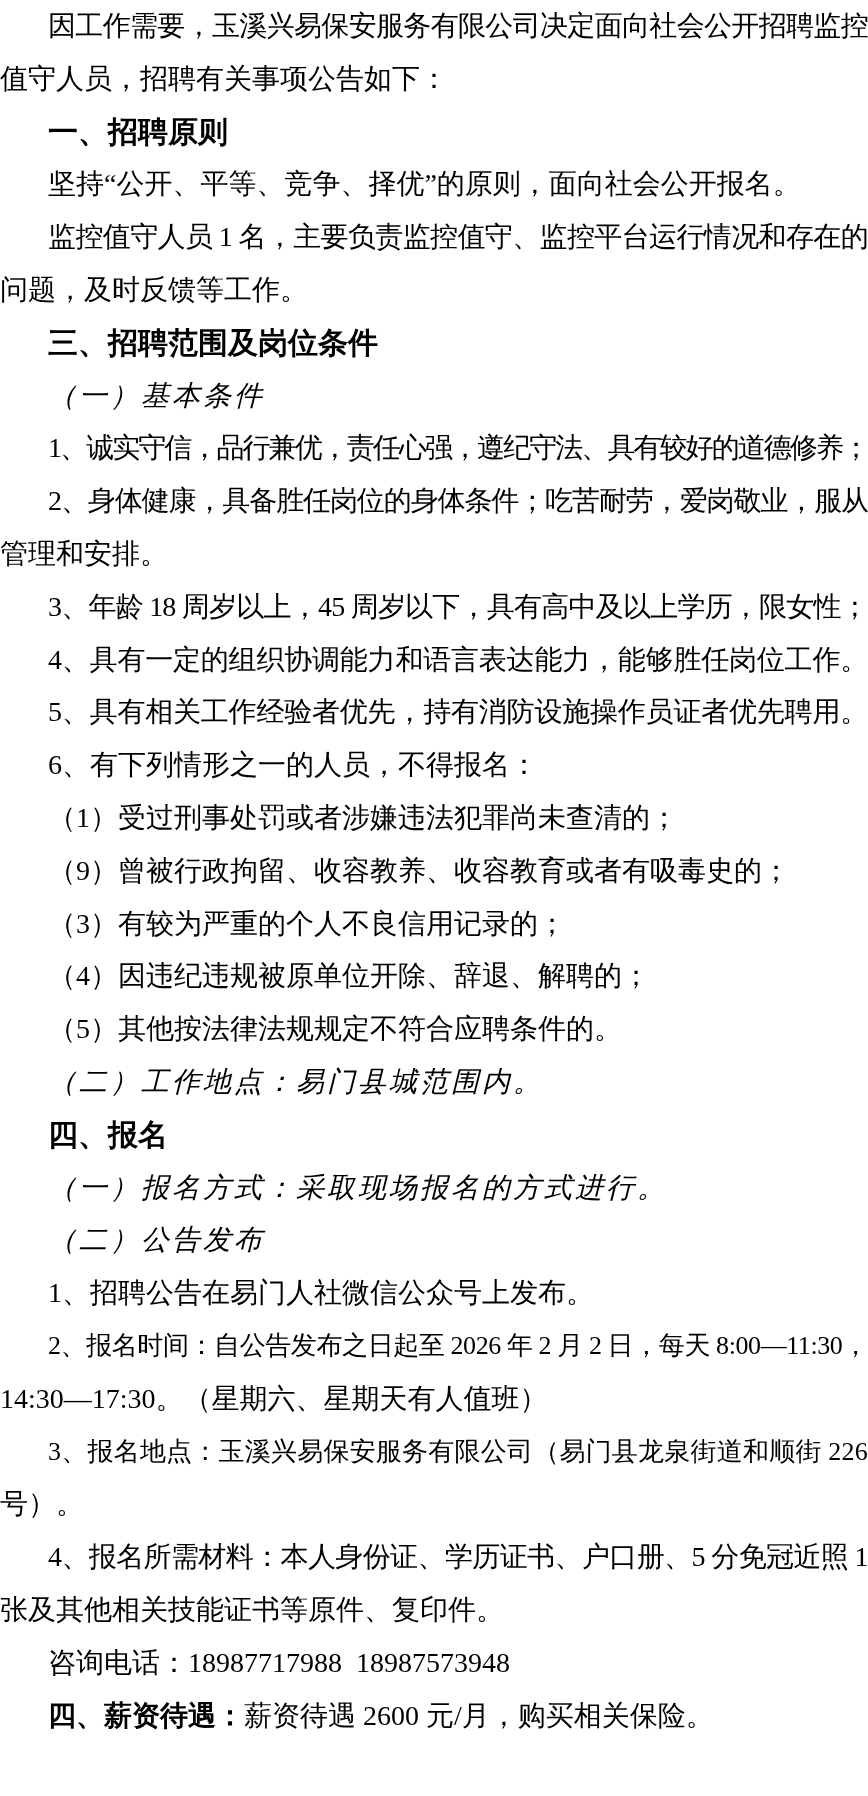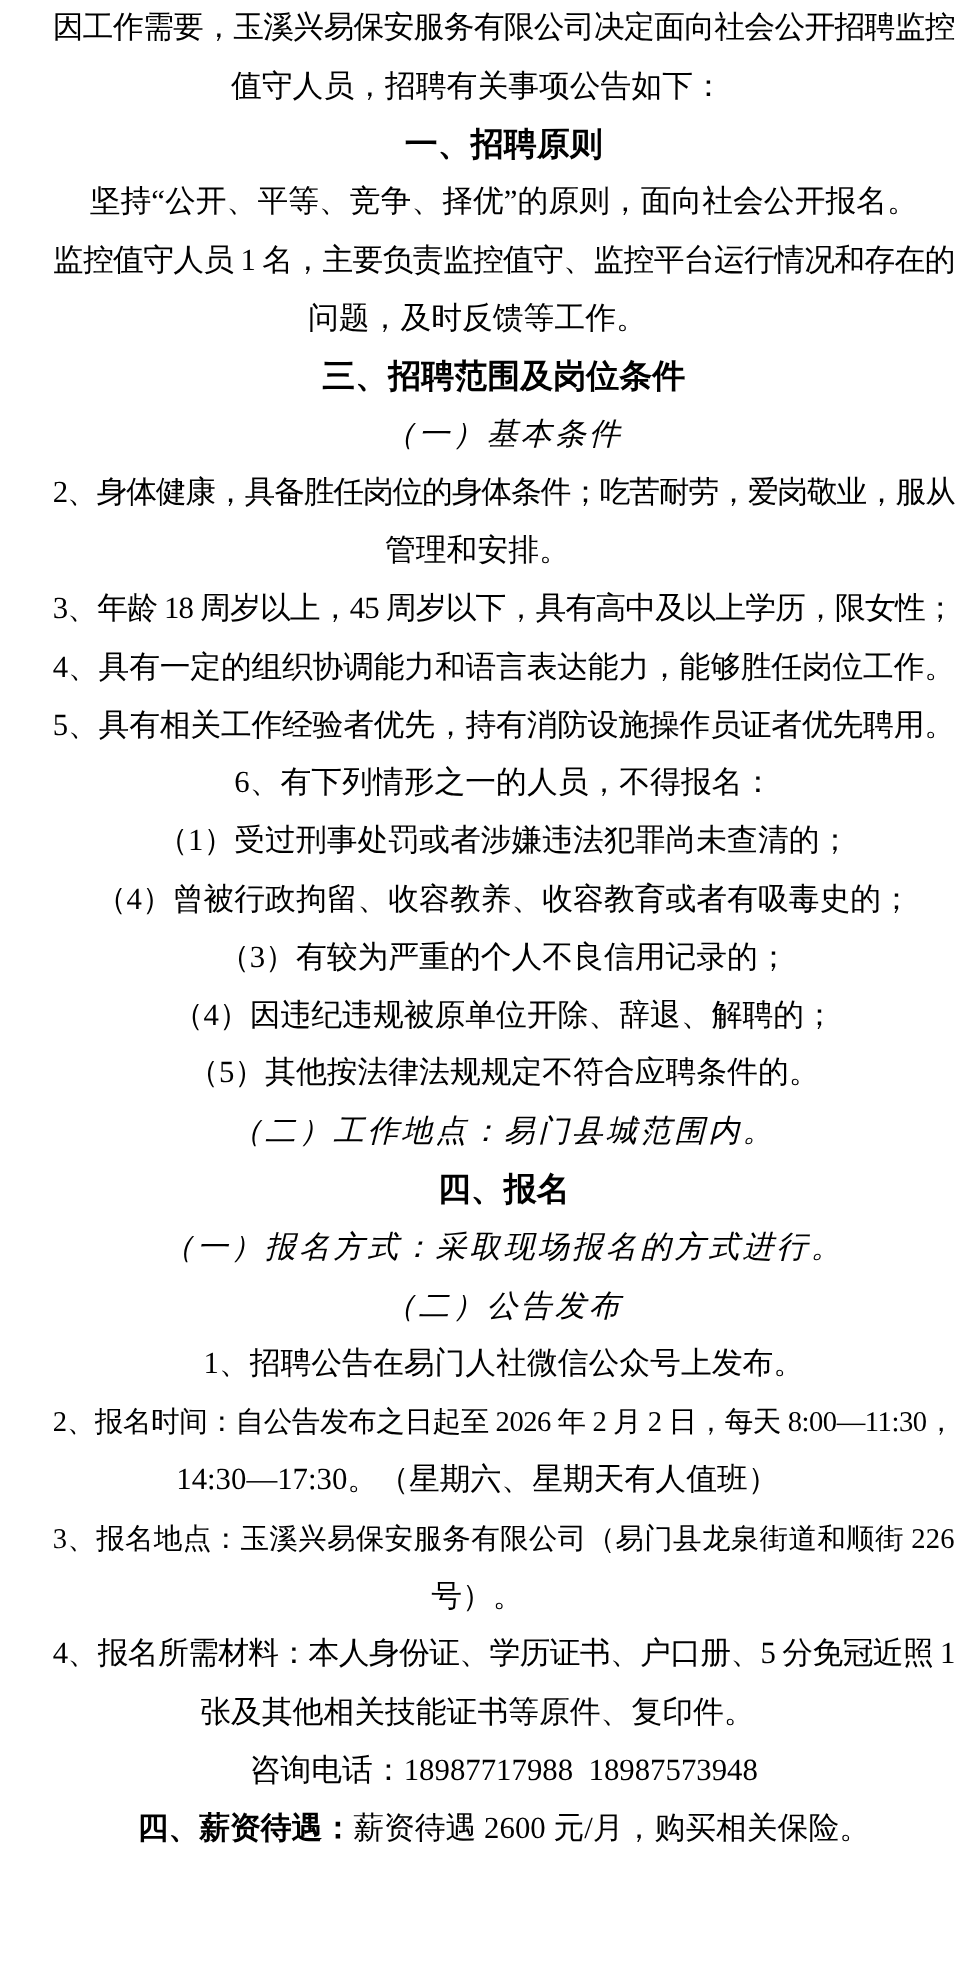--- a/index.html
+++ b/index.html
@@ -11,21 +11,20 @@
   .page {
     position: relative;
     width: 868px;
     height: 1796px;
     margin: 0 auto;
     background: #ffffff;
     color: #000000;
     font-family: "Liberation Serif", "DejaVu Serif", serif;
     font-size: 28px;
     overflow: hidden;
-    text-align: center;
   }
   .line {
     height: 52.8px;
     line-height: 52.8px;
     white-space: pre;
     overflow: hidden;
   }
   .indent { padding-left: 48px; }
   .heading .txt {
     font-family: "Liberation Sans", "DejaVu Sans", sans-serif;
@@ -47,28 +46,29 @@
 
 <div class="page">
   <div class="line indent fill"><span class="txt" style="letter-spacing: -0.666667px;">因工作需要，玉溪兴易保安服务有限公司决定面向社会公开招聘监控</span></div>
   <div class="line"><span class="txt">值守人员，招聘有关事项公告如下：</span></div>
   <div class="line indent heading"><span class="txt">一、招聘原则</span></div>
   <div class="line indent"><span class="txt">坚持“公开、平等、竞争、择优”的原则，面向社会公开报名。</span></div>
   <div class="line indent fill"><span class="txt" style="letter-spacing: -0.625px;">监控值守人员 1 名，主要负责监控值守、监控平台运行情况和存在的</span></div>
   <div class="line"><span class="txt">问题，及时反馈等工作。</span></div>
   <div class="line indent heading"><span class="txt">三、招聘范围及岗位条件</span></div>
   <div class="line indent kaiti"><span class="txt">（一）基本条件</span></div>
+  <div class="line indent"><span class="txt" style="letter-spacing: -1.9375px;">1、诚实守信，品行兼优，责任心强，遵纪守法、具有较好的道德修养；</span></div>
   <div class="line indent fill"><span class="txt" style="letter-spacing: -1.09677px;">2、身体健康，具备胜任岗位的身体条件；吃苦耐劳，爱岗敬业，服从</span></div>
   <div class="line"><span class="txt">管理和安排。</span></div>
   <div class="line indent"><span class="txt" style="letter-spacing: -0.771429px;">3、年龄 18 周岁以上，45 周岁以下，具有高中及以上学历，限女性；</span></div>
   <div class="line indent"><span class="txt" style="letter-spacing: -0.2px; margin-top: 18px;">4、具有一定的组织协调能力和语言表达能力，能够胜任岗位工作。</span></div>
   <div class="line indent"><span class="txt" style="letter-spacing: -0.2px; margin-top: 48px;">5、具有相关工作经验者优先，持有消防设施操作员证者优先聘用。</span></div>
   <div class="line indent"><span class="txt">6、有下列情形之一的人员，不得报名：</span></div>
   <div class="line indent"><span class="txt">（1）受过刑事处罚或者涉嫌违法犯罪尚未查清的；</span></div>
-  <div class="line indent"><span class="txt">（4）曾被行政拘留、收容教养、收容教育或者有吸毒史的；</span></div>
+  <div class="line indent"><span class="txt">（9）曾被行政拘留、收容教养、收容教育或者有吸毒史的；</span></div>
   <div class="line indent"><span class="txt">（3）有较为严重的个人不良信用记录的；</span></div>
   <div class="line indent"><span class="txt">（4）因违纪违规被原单位开除、辞退、解聘的；</span></div>
   <div class="line indent"><span class="txt">（5）其他按法律法规规定不符合应聘条件的。</span></div>
   <div class="line indent kaiti"><span class="txt">（二）工作地点：易门县城范围内。</span></div>
   <div class="line indent heading"><span class="txt">四、报名</span></div>
   <div class="line indent kaiti"><span class="txt">（一）报名方式：采取现场报名的方式进行。</span></div>
   <div class="line indent kaiti"><span class="txt">（二）公告发布</span></div>
   <div class="line indent"><span class="txt">1、招聘公告在易门人社微信公众号上发布。</span></div>
   <div class="line indent fill long"><span class="txt" style="letter-spacing: -0.412704px;">2、报名时间：自公告发布之日起至 2026 年 2 月 2 日，每天 8:00—11:30，</span></div>
   <div class="line"><span class="txt">14:30—17:30。（星期六、星期天有人值班）</span></div>

